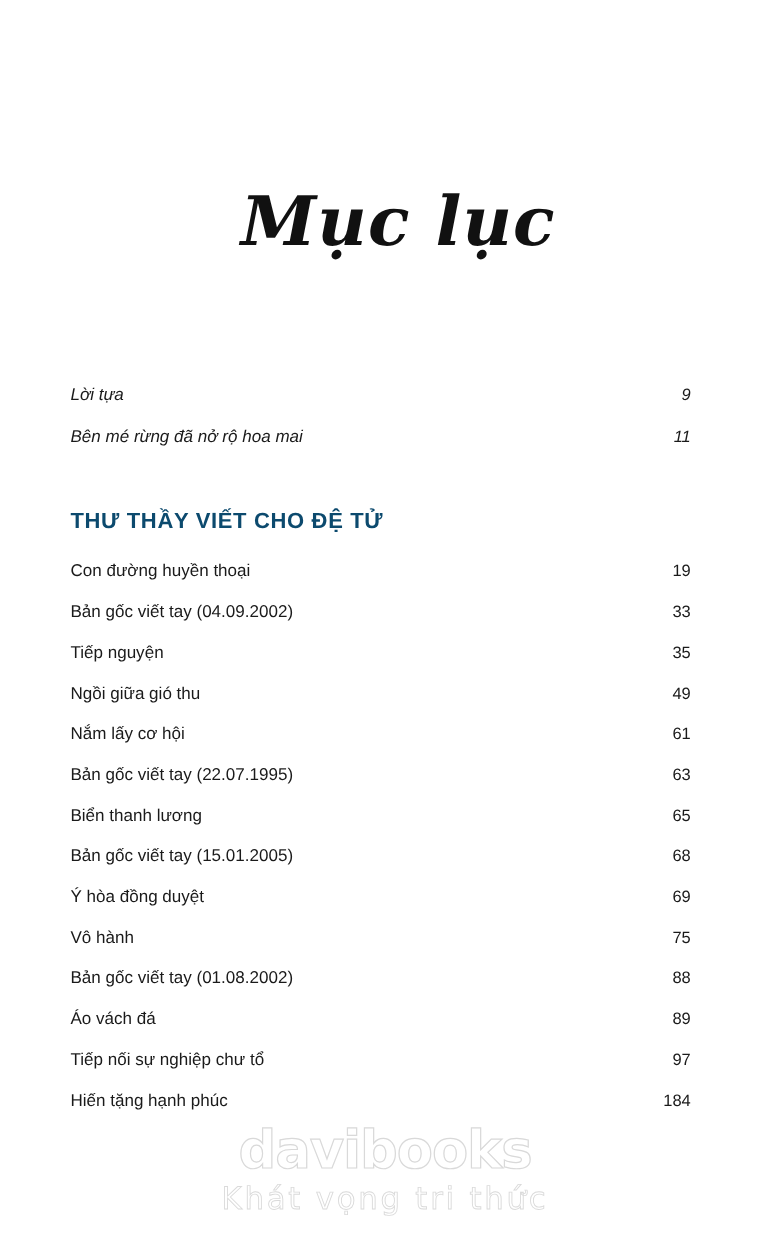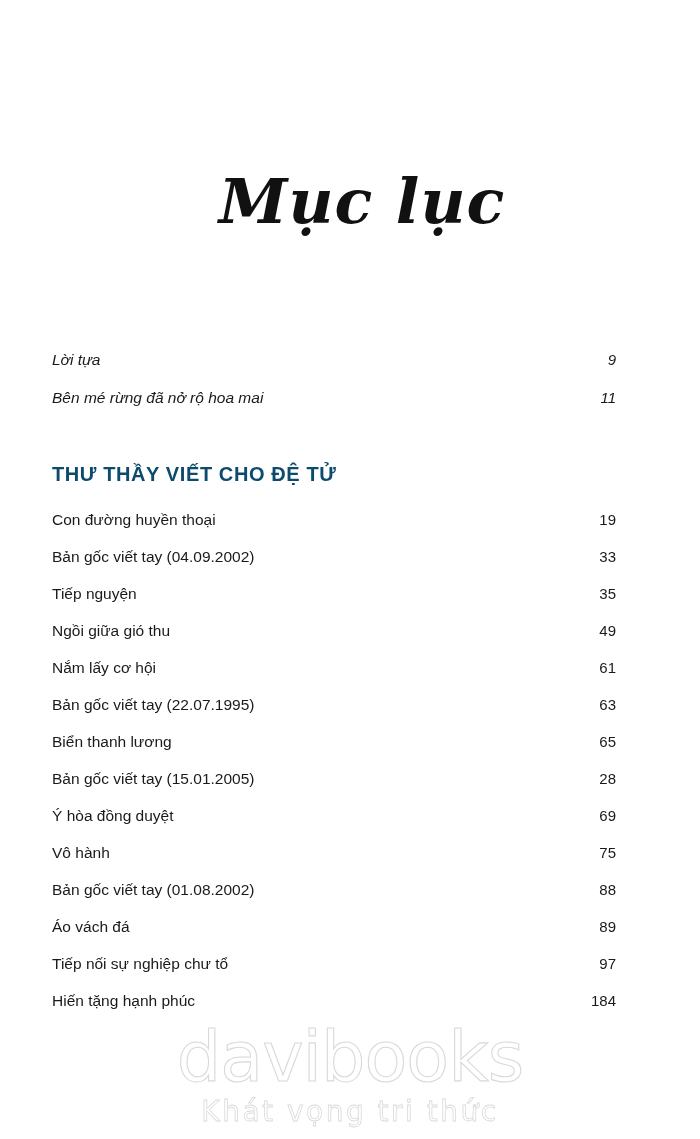--- a/index.html
+++ b/index.html
@@ -35,21 +35,21 @@
     font-weight: 700;
     letter-spacing: 1px;
     color: #111111;
     line-height: 1.1;
   }
 
   
   .toc-list {
     position: absolute;
     top: 352px;
-    left: 52px;
+    left: 64px;
     width: 564px;
   }
   .toc-row {
     display: flex;
     align-items: baseline;
     justify-content: space-between;
     font-size: 15.5px;
     line-height: 1;
   }
   .toc-row .label {
@@ -89,22 +89,22 @@
     position: absolute;
     left: 0;
     top: 1022px;
     width: 700px;
     text-align: center;
     pointer-events: none;
     user-select: none;
   }
   .watermark .wm-main {
     font-family: "DejaVu Sans", sans-serif;
-    font-size: 70px;
-    font-weight: 400;
+    font-size: 48px;
+    font-weight: 700;
     letter-spacing: -1px;
     color: transparent;
     -webkit-text-stroke: 1.1px #d9d9d9;
     line-height: 1;
   }
   .watermark .wm-sub {
     margin-top: 6px;
     font-family: "DejaVu Sans", sans-serif;
     font-size: 28px;
     letter-spacing: 2.5px;
@@ -159,21 +159,21 @@
       <div class="toc-row">
         <span class="label">Bản gốc viết tay (22.07.1995)</span>
         <span class="page-num">63</span>
       </div>
       <div class="toc-row">
         <span class="label">Biển thanh lương</span>
         <span class="page-num">65</span>
       </div>
       <div class="toc-row">
         <span class="label">Bản gốc viết tay (15.01.2005)</span>
-        <span class="page-num">28</span>
+        <span class="page-num">68</span>
       </div>
       <div class="toc-row">
         <span class="label">Ý hòa đồng duyệt</span>
         <span class="page-num">69</span>
       </div>
       <div class="toc-row">
         <span class="label">Vô hành</span>
         <span class="page-num">75</span>
       </div>
       <div class="toc-row">

